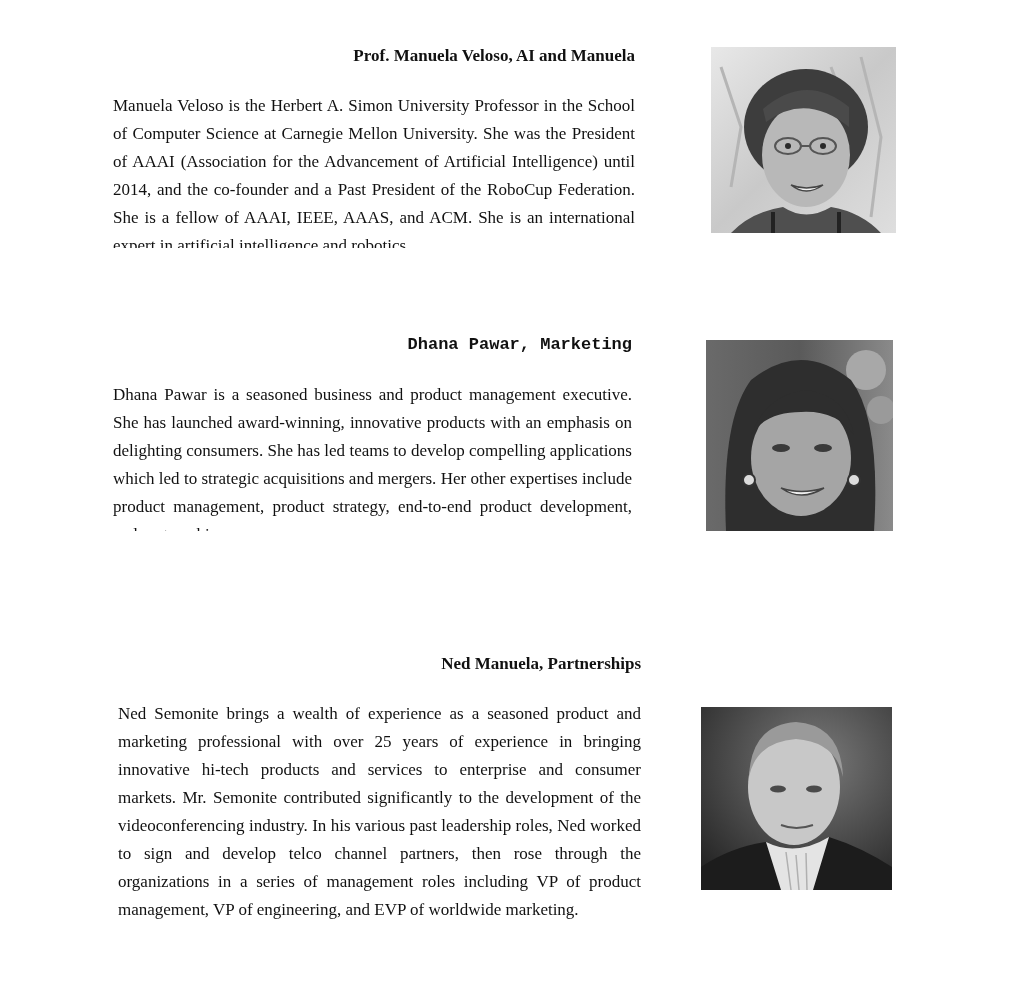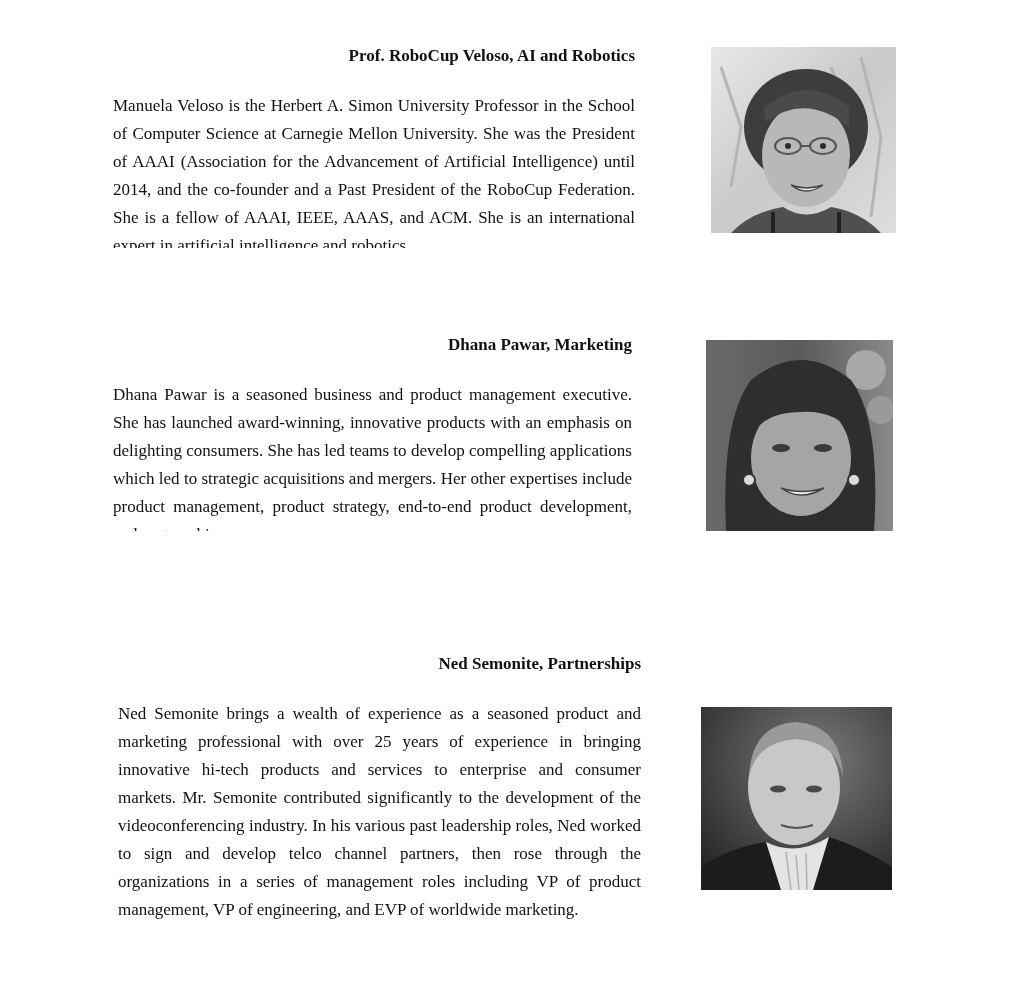--- a/index.html
+++ b/index.html
@@ -41,21 +41,21 @@
     .photo svg {
       display: block;
       width: 100%;
       height: 100%;
     }
   </style>
 </head>
 <body>
 
 <div class="section">
-  <div class="bio-title" style="left:113px; top:46px; width:522px;">Prof. RoboCup Veloso, AI and Robotics</div>
+  <div class="bio-title" style="left:113px; top:46px; width:522px;">Prof. Manuela Veloso, AI and Manuela</div>
   <div class="bio-text" style="left:113px; top:92px; width:522px; height:156px;">Manuela Veloso is the Herbert A. Simon University Professor in the School of Computer Science at Carnegie Mellon University. She was the President of AAAI (Association for the Advancement of Artificial Intelligence) until 2014, and the co-founder and a Past President of the RoboCup Federation. She is a fellow of AAAI, IEEE, AAAS, and ACM. She is an international expert in artificial intelligence and robotics.</div>
   <div class="photo" style="left:711px; top:47px; width:185px; height:186px;">
     <svg viewBox="0 0 185 186">
       <defs>
         <linearGradient id="bg1" x1="0" y1="0" x2="1" y2="1">
           <stop offset="0" stop-color="#e8e8e8"></stop>
           <stop offset="0.5" stop-color="#c9c9c9"></stop>
           <stop offset="1" stop-color="#dedede"></stop>
         </linearGradient>
       </defs>
@@ -71,21 +71,21 @@
       <circle cx="112" cy="99" r="3" fill="#2a2a2a"></circle>
       <path d="M80 138 Q95 150 112 138 Q95 144 80 138 Z" fill="#f2f2f2" stroke="#444" stroke-width="1.5"></path>
       <path d="M20 186 Q40 165 72 160 Q95 175 120 160 Q150 165 170 186 Z" fill="#4f4f4f"></path>
       <line x1="62" y1="165" x2="62" y2="186" stroke="#222" stroke-width="4"></line>
       <line x1="128" y1="165" x2="128" y2="186" stroke="#222" stroke-width="4"></line>
     </svg>
   </div>
 </div>
 
 <div class="section">
-  <div class="bio-title" style="left:113px; top:335px; width:519px;">Dhana Pawar, Marketing</div>
+  <div class="bio-title" style="left:113px; top:335px; width:519px;font-family:Liberation Mono, monospace;">Dhana Pawar, Marketing</div>
   <div class="bio-text" style="left:113px; top:381px; width:519px; height:150px;">Dhana Pawar is a seasoned business and product management executive. She has launched award-winning, innovative products with an emphasis on delighting consumers. She has led teams to develop compelling applications which led to strategic acquisitions and mergers. Her other expertises include product management, product strategy, end-to-end product development, and partnerships.</div>
   <div class="photo" style="left:706px; top:340px; width:187px; height:191px;">
     <svg viewBox="0 0 187 191">
       <defs>
         <linearGradient id="bg2" x1="0" y1="0" x2="1" y2="0">
           <stop offset="0" stop-color="#6a6a6a"></stop>
           <stop offset="0.5" stop-color="#5a5a5a"></stop>
           <stop offset="1" stop-color="#8a8a8a"></stop>
         </linearGradient>
       </defs>
@@ -98,21 +98,21 @@
       <ellipse cx="75" cy="108" rx="9" ry="4" fill="#3a3a3a"></ellipse>
       <ellipse cx="117" cy="108" rx="9" ry="4" fill="#3a3a3a"></ellipse>
       <path d="M75 148 Q95 162 118 148 Q95 155 75 148 Z" fill="#f0f0f0" stroke="#444" stroke-width="1.5"></path>
       <circle cx="43" cy="140" r="6" fill="#dcdcdc" stroke="#333" stroke-width="2"></circle>
       <circle cx="148" cy="140" r="6" fill="#dcdcdc" stroke="#333" stroke-width="2"></circle>
     </svg>
   </div>
 </div>
 
 <div class="section">
-  <div class="bio-title" style="left:118px; top:654px; width:523px;">Ned Semonite, Partnerships</div>
+  <div class="bio-title" style="left:118px; top:654px; width:523px;">Ned Manuela, Partnerships</div>
   <div class="bio-text" style="left:118px; top:700px; width:523px; height:230px;">Ned Semonite brings a wealth of experience as a seasoned product and marketing professional with over 25 years of experience in bringing innovative hi-tech products and services to enterprise and consumer markets. Mr. Semonite contributed significantly to the development of the videoconferencing industry. In his various past leadership roles, Ned worked to sign and develop telco channel partners, then rose through the organizations in a series of management roles including VP of product management, VP of engineering, and EVP of worldwide marketing.</div>
   <div class="photo" style="left:701px; top:707px; width:191px; height:183px;">
     <svg viewBox="0 0 191 183">
       <defs>
         <radialGradient id="bg3" cx="0.6" cy="0.3" r="0.8">
           <stop offset="0" stop-color="#7a7a7a"></stop>
           <stop offset="1" stop-color="#262626"></stop>
         </radialGradient>
       </defs>
       <rect width="191" height="183" fill="url(#bg3)"></rect>

